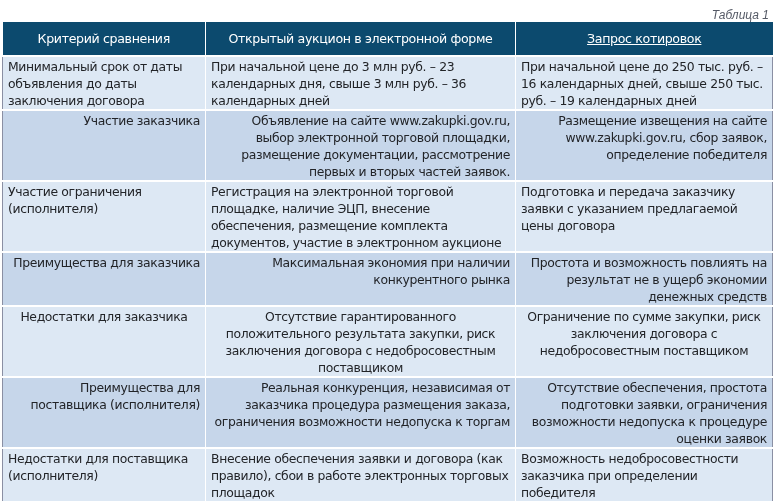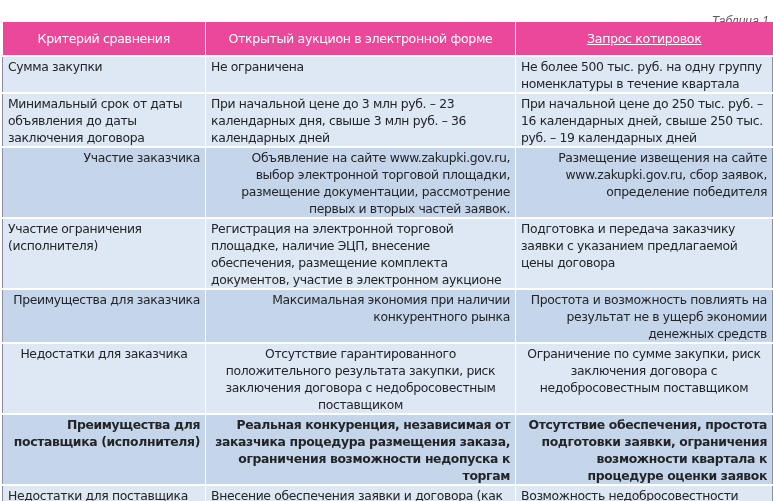--- a/index.html
+++ b/index.html
@@ -10,21 +10,21 @@
     body {
       width: 773px;
       height: 501px;
       position: relative;
       overflow: hidden;
       font-family: "DejaVu Sans", "Liberation Sans", sans-serif;
     }
     .caption {
       position: absolute;
       right: 4px;
-      top: 14px;
+      top: 8px;
       font-family: "Liberation Sans", "DejaVu Sans", sans-serif;
       font-style: italic;
       font-size: 12px;
       color: #555a66;
     }
     table.cmp {
       position: absolute;
       left: 2px;
       top: 22px;
       width: 770px;
@@ -33,21 +33,21 @@
       font-family: "DejaVu Sans", sans-serif;
       font-size: 12.4px;
       line-height: 17px;
       color: #222428;
       letter-spacing: -0.35px;
     }
     table.cmp col.c1 { width: 203px; }
     table.cmp col.c2 { width: 310px; }
     table.cmp col.c3 { width: 257px; }
     table.cmp th {
-      background: #ec4899;
+      background: #0c4a6e;
       color: #ffffff;
       font-weight: normal;
       height: 33px;
       padding: 0 4px;
       text-align: center;
       vertical-align: middle;
       border-left: 1px solid #ffffff;
       border-right: 1px solid #ffffff;
       font-size: 12.6px;
     }
@@ -81,25 +81,20 @@
       <col class="c3">
   </colgroup>
   <thead>
     <tr>
       <th>Критерий сравнения</th>
       <th>Открытый аукцион в электронной форме</th>
       <th>Запрос котировок</th>
     </tr>
   </thead>
   <tbody>
-    <tr class="odd" style="height: 34px;">
-      <td>Сумма закупки</td>
-      <td>Не ограничена</td>
-      <td>Не более 500 тыс. руб. на одну группу номенклатуры в течение квартала</td>
-    </tr>
     <tr class="odd" style="height: 48px;">
       <td>Минимальный срок от даты объявления до даты заключения договора</td>
       <td>При начальной цене до 3 млн руб. – 23 календарных дня, свыше 3 млн руб. – 36 календарных дней</td>
       <td>При начальной цене до 250 тыс. руб. – 16 календарных дней, свыше 250 тыс. руб. – 19 календарных дней</td>
     </tr>
     <tr class="even" style="height: 64px;">
       <td>Участие заказчика</td>
       <td>Объявление на сайте www.zakupki.gov.ru, выбор электронной торговой площадки, размещение документации, рассмотрение первых и вторых частей заявок.</td>
       <td>Размещение извещения на сайте www.zakupki.gov.ru, сбор заявок, определение победителя</td>
     </tr>
@@ -111,24 +106,24 @@
     <tr class="even" style="height: 48px;">
       <td>Преимущества для заказчика</td>
       <td>Максимальная экономия при наличии конкурентного рынка</td>
       <td>Простота и возможность повлиять на результат не в ущерб экономии денежных средств</td>
     </tr>
     <tr class="odd" style="height: 50px; text-align: center;">
       <td>Недостатки для заказчика</td>
       <td>Отсутствие гарантированного положительного результата закупки, риск заключения договора с недобросовестным поставщиком</td>
       <td>Ограничение по сумме закупки, риск заключения договора с недобросовестным поставщиком</td>
     </tr>
-    <tr class="even" style="height: 66px; font-weight: bold;">
+    <tr class="even" style="height: 66px;">
       <td>Преимущества для поставщика (исполнителя)</td>
       <td>Реальная конкуренция, независимая от заказчика процедура размещения заказа, ограничения возможности недопуска к торгам</td>
-      <td>Отсутствие обеспечения, простота подготовки заявки, ограничения возможности квартала к процедуре оценки заявок</td>
+      <td>Отсутствие обеспечения, простота подготовки заявки, ограничения возможности недопуска к процедуре оценки заявок</td>
     </tr>
     <tr class="odd last" style="height: 56px;">
       <td>Недостатки для поставщика (исполнителя)</td>
       <td>Внесение обеспечения заявки и договора (как правило), сбои в работе электронных торговых площадок</td>
       <td>Возможность недобросовестности заказчика при определении победителя</td>
     </tr>
   </tbody>
 </table>
 
 </body></html>

